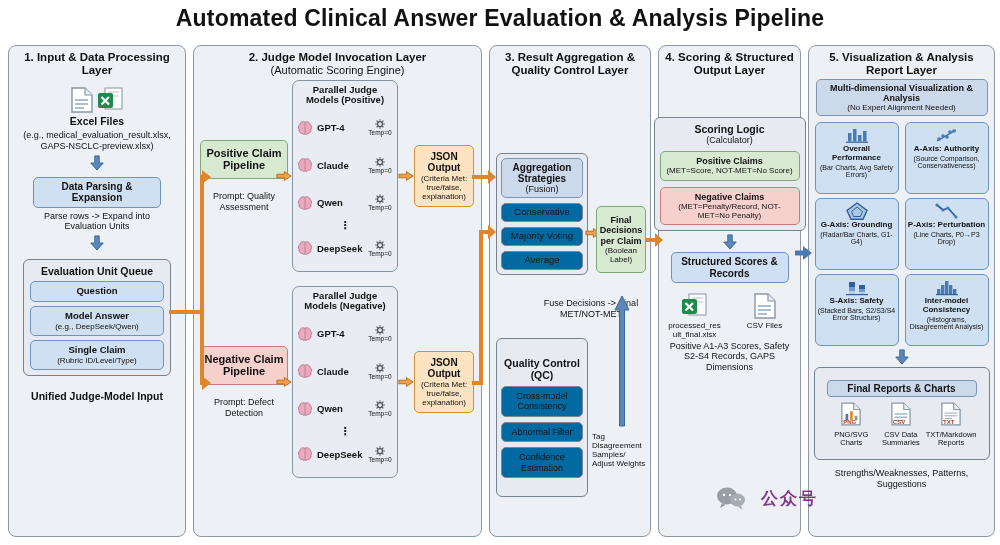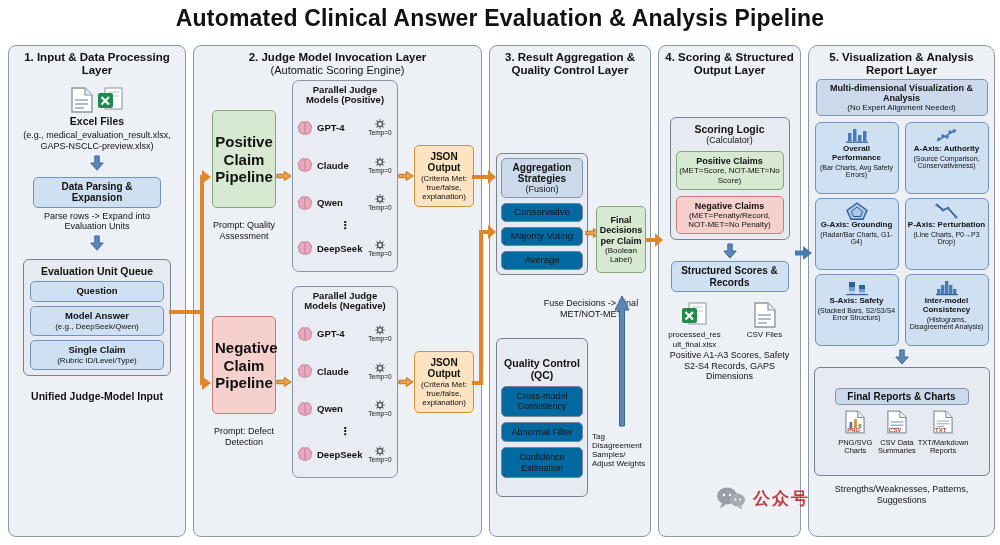--- a/index.html
+++ b/index.html
@@ -41,21 +41,21 @@
   #p1 .sub-note { margin-top:3px; width:150px; }
   .qbox { margin-top:8px; width:148px; padding:5px 6px; display:flex; flex-direction:column; gap:4px; }
   .qi { font-size:9.5px; padding:4px 2px; }
   #p1 .foot { margin-top:14px; }
   .varrow { display:block; margin:3px auto 0; }
 
   
   .jrow { display:flex; align-items:center; height:198px; padding-left:12px; }
   .jrow.neg { margin-top:8px; }
   .pipecol { width:64px; display:flex; flex-direction:column; align-items:center; justify-content:center; }
-  .pipe { width:64px; font-size:15px; padding:22px 2px; }
+  .pipe { width:88px; font-size:11px; padding:6px 2px; }
   .prompt { margin-top:12px; width:64px; }
   .harrow { flex:0 0 16px; }
   .models { width:106px; height:192px; background:#e9edf3; border:1.3px solid #8794a3; border-radius:7px; padding:4px 4px; display:flex; flex-direction:column; }
   .mtitle { font-weight:bold; font-size:9.5px; text-align:center; line-height:1.1; margin-bottom:3px; }
   .mrow { display:flex; align-items:center; gap:4px; flex:1; }
   .mname { font-size:9.5px; font-weight:bold; flex:1; text-align:left; }
   .tempcol { display:flex; flex-direction:column; align-items:center; width:26px; }
   .tempt { font-size:6.5px; }
   .mell { text-align:center; font-size:11px; font-weight:bold; line-height:.7; }
   .json { width:60px; padding:5px 2px; }
@@ -66,47 +66,47 @@
   #p3 .agg-arrow { position:absolute; left:95px; top:180px; }
   #p3 .final { position:absolute; right:4px; top:160px; width:50px; padding:8px 2px; }
   #p3 .fuse { position:absolute; left:5px; top:252px; width:96px; text-align:center;margin-left:48px; }
   #p3 .qc { position:absolute; left:6px; top:292px; width:92px; padding:18px 4px; display:flex; flex-direction:column; gap:5px; }
   #p3 .qc .box { font-size:9px; padding:4px 2px; }
   #p3 .p3-up { position:absolute; left:124px; top:248px; }
   #p3 .tag { position:absolute; right:2px; top:386px; width:56px; text-align:left; font-size:8px; }
 
   
   #p4 { display:flex; flex-direction:column; align-items:center; }
-  .scorebox { margin-top:40px; width:120px; padding:5px 5px; display:flex; flex-direction:column; gap:6px; }
+  .scorebox { margin-top:40px; width:152px; padding:5px 5px; display:flex; flex-direction:column; gap:6px; }
   .scorebox .box { padding:4px 2px; }
   #p4 .structured { margin-top:2px; width:118px; font-size:10px; }
   .files { display:flex; gap:14px; margin-top:10px; align-items:flex-start; }
   .fstack { width:56px; display:flex; flex-direction:column; align-items:center; gap:2px; }
   .fstack .tiny { text-align:center; word-break:break-all; }
   #p4 .foot4 { margin-top:1px; width:126px; }
 
   
-  #p5 { display:flex; flex-direction:column; align-items:center;border-radius:10px; }
+  #p5 { display:flex; flex-direction:column; align-items:center; }
   .vizhdr { margin-top:2px; width:172px; }
   .cards { margin-top:6px; display:grid; grid-template-columns:84px 84px; gap:4px 6px; }
   .card { height:72px; background:#cfe0f2; border:1.3px solid #6e93bd; border-radius:6px; padding:3px 2px; display:flex; flex-direction:column; align-items:center; text-align:center; line-height:1.1; }
   .card .ct { font-weight:bold; font-size:8px; margin-top:1px; }
   .card .cs { font-size:7px; margin-top:1px; }
-  .reports { margin-top:2px; width:176px; padding:20px; }
+  .reports { margin-top:2px; width:176px; padding:12px; }
   .rephdr { background:#ccd9ea; border:1px solid #7d95b5; border-radius:4px; font-weight:bold; font-size:10px; text-align:center; padding:2px 0; }
   .rrow { display:flex; justify-content:space-between; margin-top:5px; }
   .rstack { width:54px; display:flex; flex-direction:column; align-items:center; }
   .rdoc { position:relative; }
   .rbadge { position:absolute; left:2px; bottom:5px; font-size:6px; font-weight:bold; color:#b3442e; }
   .rlabel { font-size:7.5px; text-align:center; line-height:1.1; margin-top:1px; }
   #p5 .foot5 { margin-top:8px; width:160px; }
 
   .overlay { position:absolute; left:0; top:0; z-index:30; pointer-events:none; }
 
-  .watermark { position:absolute; left:716px; top:486px; z-index:60; display:flex; align-items:center; gap:7px; color:#b91c1c; opacity:.85; }
+  .watermark { position:absolute; left:716px; top:486px; z-index:60; display:flex; align-items:center; gap:15px; color:#701a75; opacity:.85; }
   .wm-text { font-size:17px; font-weight:bold; letter-spacing:2px; }
 </style>
 </head>
 <body>
 
 <div class="page">
 
   <div class="main-title">Automated Clinical Answer Evaluation &amp; Analysis Pipeline</div>
 
   <div class="panel" id="p1">

